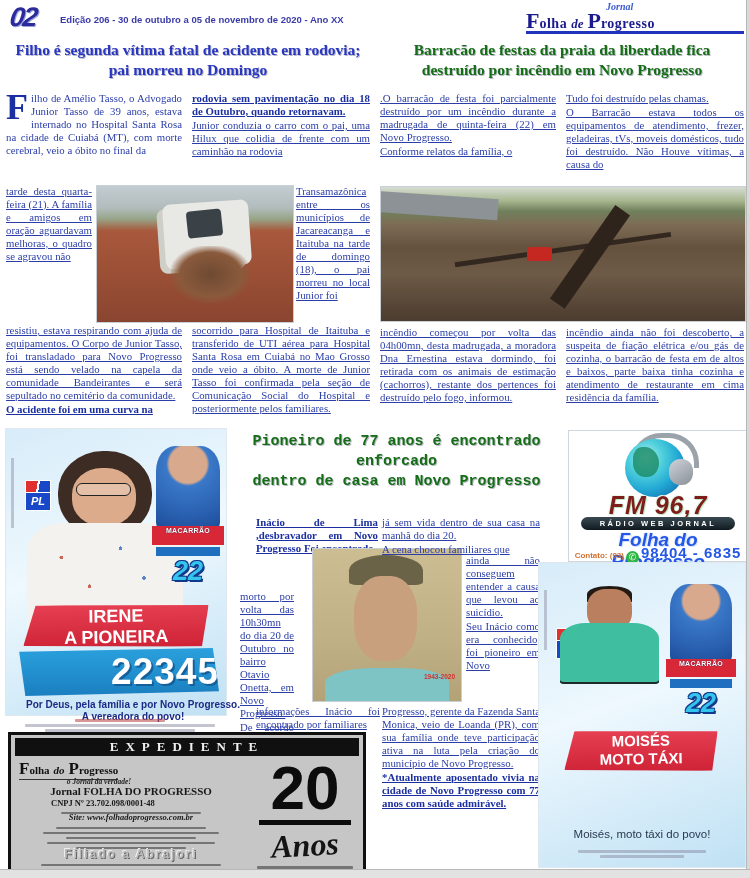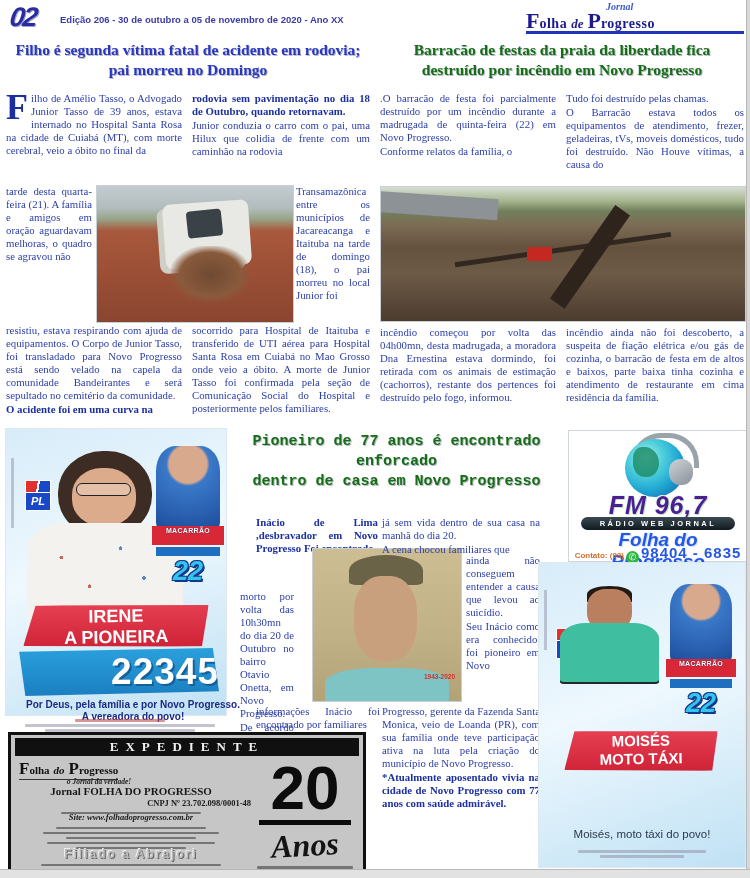--- a/index.html
+++ b/index.html
@@ -16,21 +16,21 @@
   .mast-title{position:absolute;left:0;top:7px;white-space:nowrap;color:#1b1b8e;font-family:"Liberation Serif",serif;}
   .mast-big{font-size:22px;font-weight:bold;}
   .mast-small{font-size:14px;font-weight:bold;letter-spacing:.5px;}
   .mast-de{font-size:13px;font-weight:bold;font-style:italic;}
 
   
   .hl{font-weight:bold;text-align:center;line-height:1.32;text-shadow:1px 1px 0 #b9b9c9;}
   .hl-blue{color:#2836c0;}
   .hl-green{color:#156d15;}
   .btxt{color:#2b3ea8;font-size:10.8px;line-height:1.2;text-align:justify;}
-  .btxt p{margin:0 0 1px 0;}
+  .btxt p{margin:0 0 1px 0;text-decoration:underline;}
   .blead{color:#1b2fa0;font-weight:bold;}
   .dropcap{float:left;font-size:36px;line-height:29px;font-weight:bold;color:#1b2fa0;margin:1px 3px 0 0;}
 
   
   .photo{overflow:hidden;border:1px solid #c9cfd6;}
   .ph-crash{background:linear-gradient(180deg,#c3ccd1 0%,#b2bcbd 16%,#97a689 24%,#a8583c 33%,#9c5036 62%,#8a4530 100%);}
   .ph-crash .truck{position:absolute;left:34%;top:12%;width:44%;height:48%;background:#e8e8e4;border-radius:8px;transform:rotate(-4deg);box-shadow:-6px 4px 0 #cfcfc8;}
   .ph-crash .wreck{position:absolute;left:38%;top:44%;width:40%;height:42%;background:radial-gradient(ellipse at 50% 50%,#6e4a32 0%,#8a5a3c 55%,transparent 75%);}
   .ph-crash .glass{position:absolute;left:46%;top:18%;width:18%;height:20%;background:#3a4248;border-radius:4px;transform:rotate(-6deg);}
   .ph-fire{background:linear-gradient(180deg,#d6ddd4 0%,#a9b890 10%,#70805c 18%,#7d6c55 28%,#64523f 45%,#6d5a47 65%,#4c3c2f 100%);}
@@ -78,42 +78,42 @@
   .moises .polo{position:absolute;left:8%;top:28%;width:66%;height:38%;background:#3fbf9f;border-radius:26% 26% 4% 4%;box-shadow:0 -2px 0 #1f2a2a inset;}
 
   
   .radio{background:#ffffff;border:1px solid #cfd6dc;}
   .globe{position:absolute;left:50%;top:6px;transform:translateX(-50%);width:66px;height:62px;}
   .globe .sphere{position:absolute;left:0;top:2px;width:60px;height:58px;border-radius:50%;
       background:radial-gradient(circle at 35% 32%,#aef0ee 0%,#4fd0dc 30%,#22a8d4 58%,#1274b4 85%,#0a5898 100%);}
   .globe .land{position:absolute;left:8px;top:10px;width:26px;height:30px;background:#1a8a64;border-radius:40% 60% 50% 50%;opacity:.8;}
   .globe .earcup{position:absolute;right:-2px;top:22px;width:24px;height:26px;background:linear-gradient(145deg,#cfd4da,#8a9098);border-radius:46%;}
   .globe .band{position:absolute;left:6px;top:-4px;width:58px;height:30px;border:5px solid #9aa2aa;border-bottom:none;border-radius:30px 30px 0 0;}
-  .fm{font:italic 900 25px "Liberation Sans",sans-serif;color:#4c1d95;text-align:center;letter-spacing:1px;
+  .fm{font:italic 900 25px "Liberation Sans",sans-serif;color:#7f1d1d;text-align:center;letter-spacing:1px;
       text-shadow:1px 1px 0 #bfe8c2,-1px -1px 0 #e8f8e8;}
   .radiobar{background:linear-gradient(180deg,#3a4a52,#101a20);border-radius:7px;color:#fff;
             font:bold 7.5px "Liberation Sans",sans-serif;letter-spacing:2.5px;text-align:center;line-height:13px;}
   .fdp{font:italic 900 19px "Liberation Sans",sans-serif;color:#2457e6;text-align:center;
        text-shadow:1px 1px 0 #cfe0ff,-1px -1px 0 #eef4ff;}
   .contact{font-family:"Liberation Sans",sans-serif;text-align:center;white-space:nowrap;}
   .contact .lab{font-size:8px;color:#d07030;font-weight:bold;}
   .contact .wa{display:inline-block;width:13px;height:13px;border-radius:50%;background:#2cb742;color:#fff;
                font-size:9px;line-height:13px;text-align:center;vertical-align:-2px;margin:0 2px;}
   .contact .tel{font-size:15px;font-weight:900;color:#2457e6;letter-spacing:1px;}
 
   
   .exped{border:3px solid #101010;background:#c6c6c6;}
   .exp-band{position:absolute;left:4px;top:3px;right:4px;height:18px;background:#101010;color:#efefef;
             font:bold 13px "Liberation Serif",serif;letter-spacing:7px;text-align:center;line-height:18px;}
   .exp-logo{color:#101010;white-space:nowrap;font-family:"Liberation Serif",serif;border-bottom:1px solid #333;}
   .exp-logo .big{font-size:17px;font-weight:bold;}
   .exp-logo .small{font-size:11px;font-weight:bold;}
   .exp-tag{font:italic bold 7.5px "Liberation Serif",serif;color:#222;text-align:center;}
   .exp-line1{font:bold 11px "Liberation Serif",serif;color:#181818;text-align:center;}
-  .exp-line2{font:bold 8.5px "Liberation Serif",serif;color:#181818;text-align:right;}
+  .exp-line2{font:bold 8.5px "Liberation Serif",serif;color:#181818;text-align:left;margin-left:40px;}
   .exp-site{font:italic bold 8.5px "Liberation Serif",serif;color:#181818;text-align:center;}
   .exp-fil{font:bold 12px "Liberation Sans",sans-serif;color:#b9b9b9;text-align:center;letter-spacing:2px;
            text-shadow:1px 1px 0 #666,-1px -1px 0 #eee;}
   .mbar{background:#4a4a4a;opacity:.65;border-radius:1px;margin:2.5px auto;}
   .exp-20{font:900 62px "Liberation Sans",sans-serif;color:#0c0c0c;text-align:center;line-height:.95;}
   .exp-20u{height:5px;background:#0c0c0c;margin:2px auto 2px auto;}
   .exp-anos{font:italic 900 32px "Liberation Serif",serif;color:#141414;text-align:center;transform:rotate(-3deg);}
 
   
   .edge-r{left:746px;top:0;width:4px;height:878px;background:#d8d8d8;border-left:1px solid #b8b8b8;}

